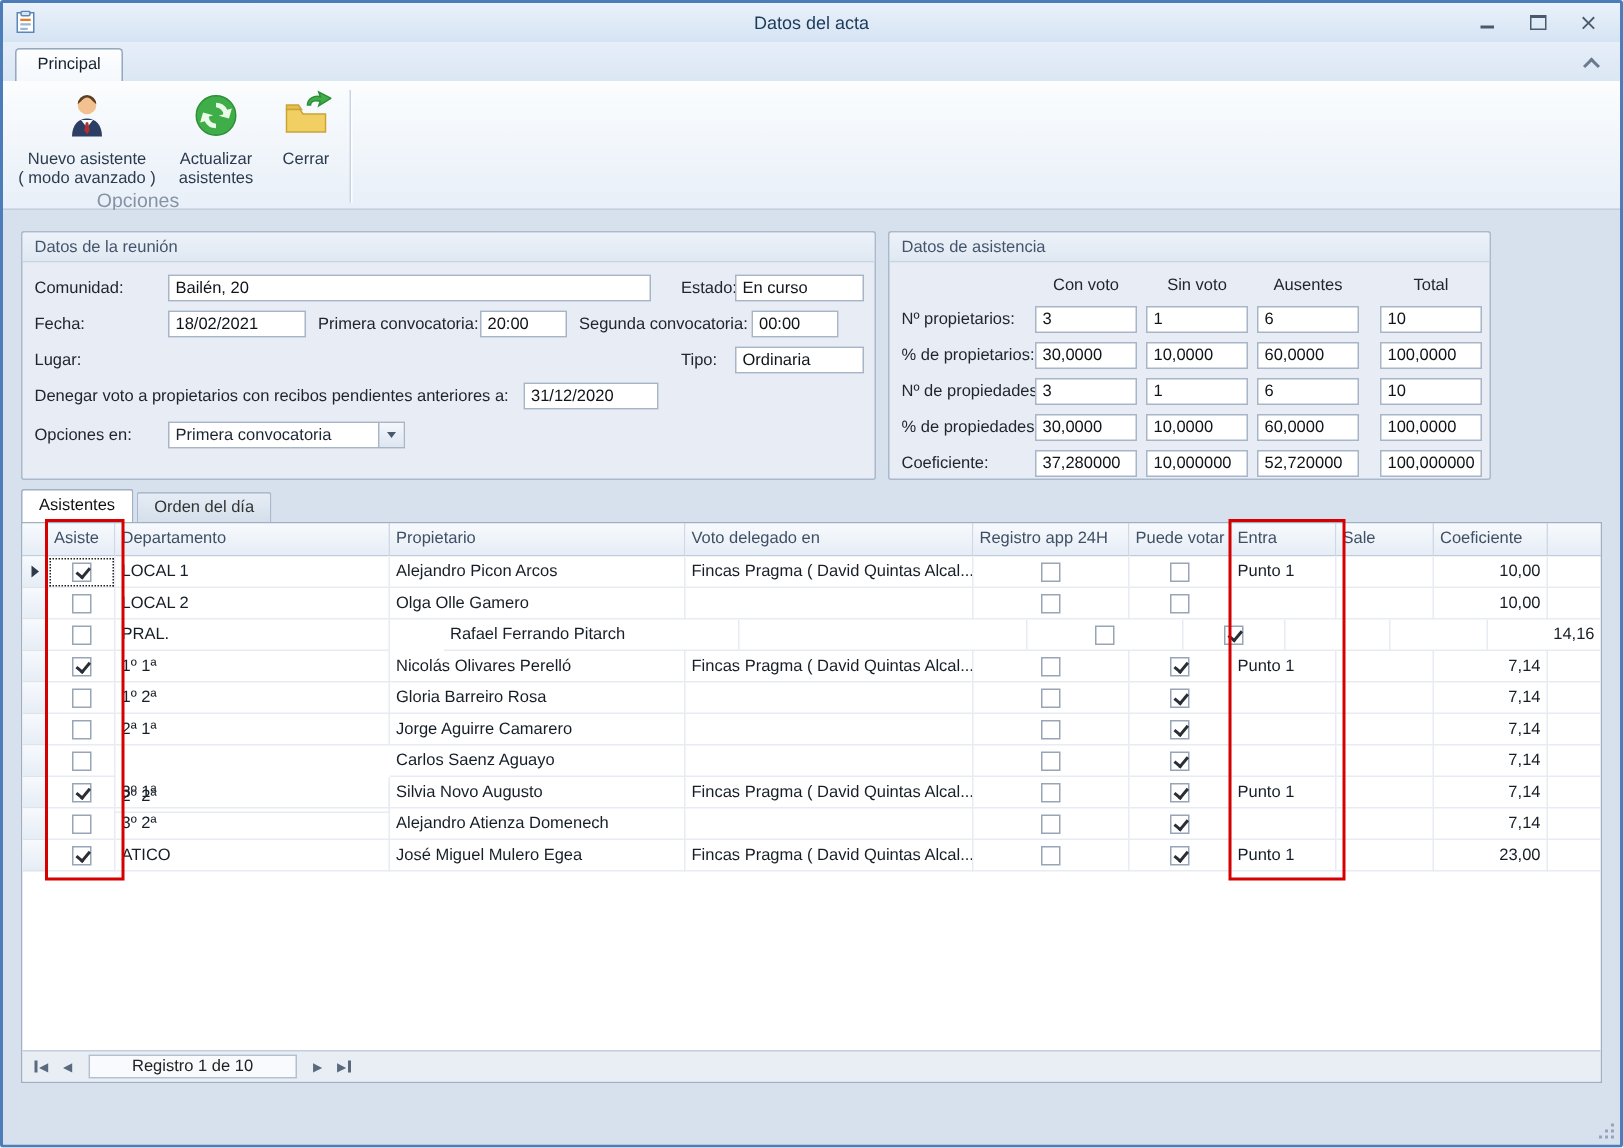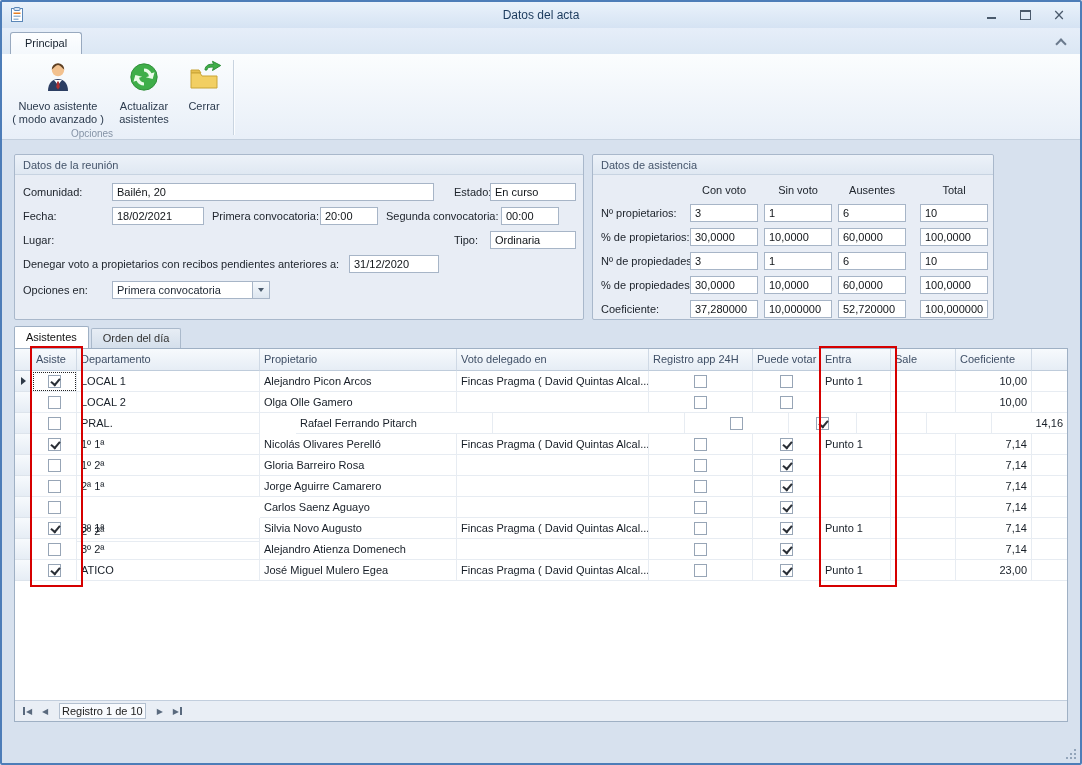--- a/index.html
+++ b/index.html
@@ -31,21 +31,21 @@
 
   
   .ribbon-body{height:86px;flex:0 0 auto;background:linear-gradient(#fbfdfe,#e8eff8);
                border-bottom:1px solid #c3cfdd;display:flex;align-items:stretch;padding:2px 0 0 4px;
                box-sizing:border-box;}
   .ribbon-group{display:flex;flex-direction:column;}
   .rg-buttons{display:flex;flex:1;}
   .ribbon-btn{display:flex;flex-direction:column;align-items:center;padding-top:3px;gap:6px;}
   .ric{height:35px;display:flex;align-items:center;justify-content:center;}
   .rlbl{font-size:11px;line-height:13px;text-align:center;color:#2b3a4d;white-space:nowrap;}
-  .rg-caption{height:15px;line-height:15px;text-align:center;font-size:10px;color:#8593a6;}
+  .rg-caption{height:15px;line-height:15px;text-align:center;font-size:13px;color:#8593a6;}
   .ribbon-sep{width:1px;background:#c9d4e0;margin:4px 3px;box-shadow:1px 0 0 #fbfdff;}
 
   
   .main{position:relative;flex:1;background:#d7e1ee;}
 
   .groupbox{position:absolute;border:1px solid #a9b8cb;background:#e8edf5;border-radius:2px;box-sizing:border-box;}
   .gb-title{position:absolute;left:0;right:0;top:0;height:20px;line-height:20px;padding-left:8px;
             background:linear-gradient(#edf2f9,#dfe8f2);border-bottom:1px solid #c7d3e1;
             color:#44546a;border-radius:2px 2px 0 0;box-sizing:border-box;}
   .gb-body{position:absolute;left:0;right:0;top:21px;bottom:0;}
@@ -92,21 +92,21 @@
       display:inline-block;box-sizing:border-box;}
   .cb.on::after{content:"";position:absolute;left:2px;top:2px;width:7px;height:4px;
                 border-left:2px solid #2a2f36;border-bottom:2px solid #2a2f36;transform:rotate(-50deg);}
 
   
   .navigator{position:absolute;left:0;right:0;bottom:0;height:20px;background:#e9eef5;
              border-top:1px solid #c2cedd;display:flex;align-items:center;padding:0 4px;gap:2px;}
   .nav-btn{height:16px;min-width:16px;display:flex;align-items:center;justify-content:center;color:#5a6a7e;}
   .nav-tri{font-size:8px;font-family:"DejaVu Sans",sans-serif;}
   .nav-bar{width:2px;height:8px;background:#5a6a7e;display:inline-block;margin:0 1px;}
-  .nav-rec{border:1px solid #b3c0d0;height:16px;line-height:15px;padding:0 2px;background:#f8fafd;
+  .nav-rec{border:1px solid #b3c0d0;height:16px;line-height:15px;padding:0 28px;background:#f8fafd;
            color:#222;margin:0 4px;box-sizing:border-box;}
 
   
   .hl{position:absolute;border:2px solid #d60000;pointer-events:none;z-index:6;}
   .grip{position:absolute;right:3px;bottom:3px;width:12px;height:12px;}
   .grip::before{content:"";position:absolute;left:0;top:0;width:2px;height:2px;background:transparent;
      box-shadow:9px 1px #93a5ba,5px 5px #93a5ba,9px 5px #93a5ba,1px 9px #93a5ba,5px 9px #93a5ba,9px 9px #93a5ba;}
 </style>
 </head>
 <body>

